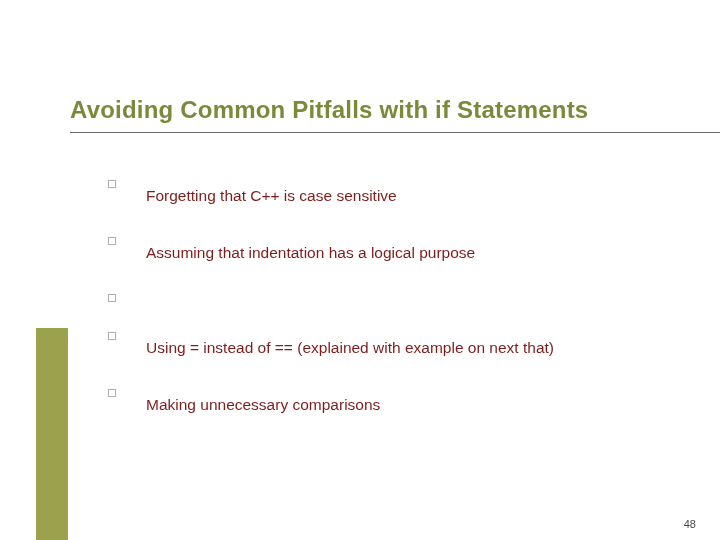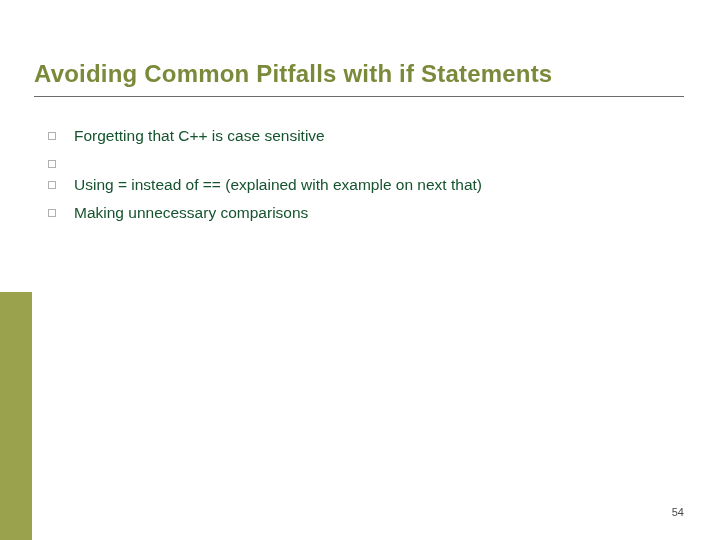--- a/index.html
+++ b/index.html
@@ -1,15 +1,15 @@
 <!DOCTYPE html>
 <html><head>
 <meta charset="utf-8">
 <style>
-  * { margin: 0; padding: 0; box-sizing: border-box; }
+  * { margin: 12px; padding: 0; box-sizing: border-box; }
   html, body { width: 720px; height: 540px; overflow: hidden; }
   body {
     font-family: Verdana, Geneva, sans-serif;
     background: #ffffff;
     position: relative;
   }
   .sidebar-rect {
     position: absolute;
     left: 0;
     top: 292px;
@@ -49,21 +49,21 @@
   .square {
     width: 8px;
     height: 8px;
     border: 1px solid #b0b0b0;
     margin-top: 6px;
     margin-right: 18px;
     flex-shrink: 0;
   }
   .bullet-text {
     font-size: 15.5px;
-    color: #14532d;
+    color: #7f1d1d;
     text-align: right;
   }
   .page-num {
     position: absolute;
     right: 36px;
     bottom: 22px;
     font-size: 11px;
     color: #4a4a4a;
   }
 </style>
@@ -75,24 +75,28 @@
 <div class="slide-title">Avoiding Common Pitfalls with if Statements</div>
 <div class="title-rule"></div>
 
 <div class="bullets">
   <div class="bullet-row">
     <span class="square"></span>
     <span class="bullet-text">Forgetting that C++ is case sensitive</span>
   </div>
   <div class="bullet-row">
     <span class="square"></span>
+    <span class="bullet-text">Assuming that indentation has a logical purpose</span>
+  </div>
+  <div class="bullet-row">
+    <span class="square"></span>
   </div>
   <div class="bullet-row">
     <span class="square"></span>
     <span class="bullet-text">Using = instead of == (explained with example on next that)</span>
   </div>
   <div class="bullet-row">
     <span class="square"></span>
     <span class="bullet-text">Making unnecessary comparisons</span>
   </div>
 </div>
 
-<div class="page-num">54</div>
+<div class="page-num">48</div>
 
 </body></html>

